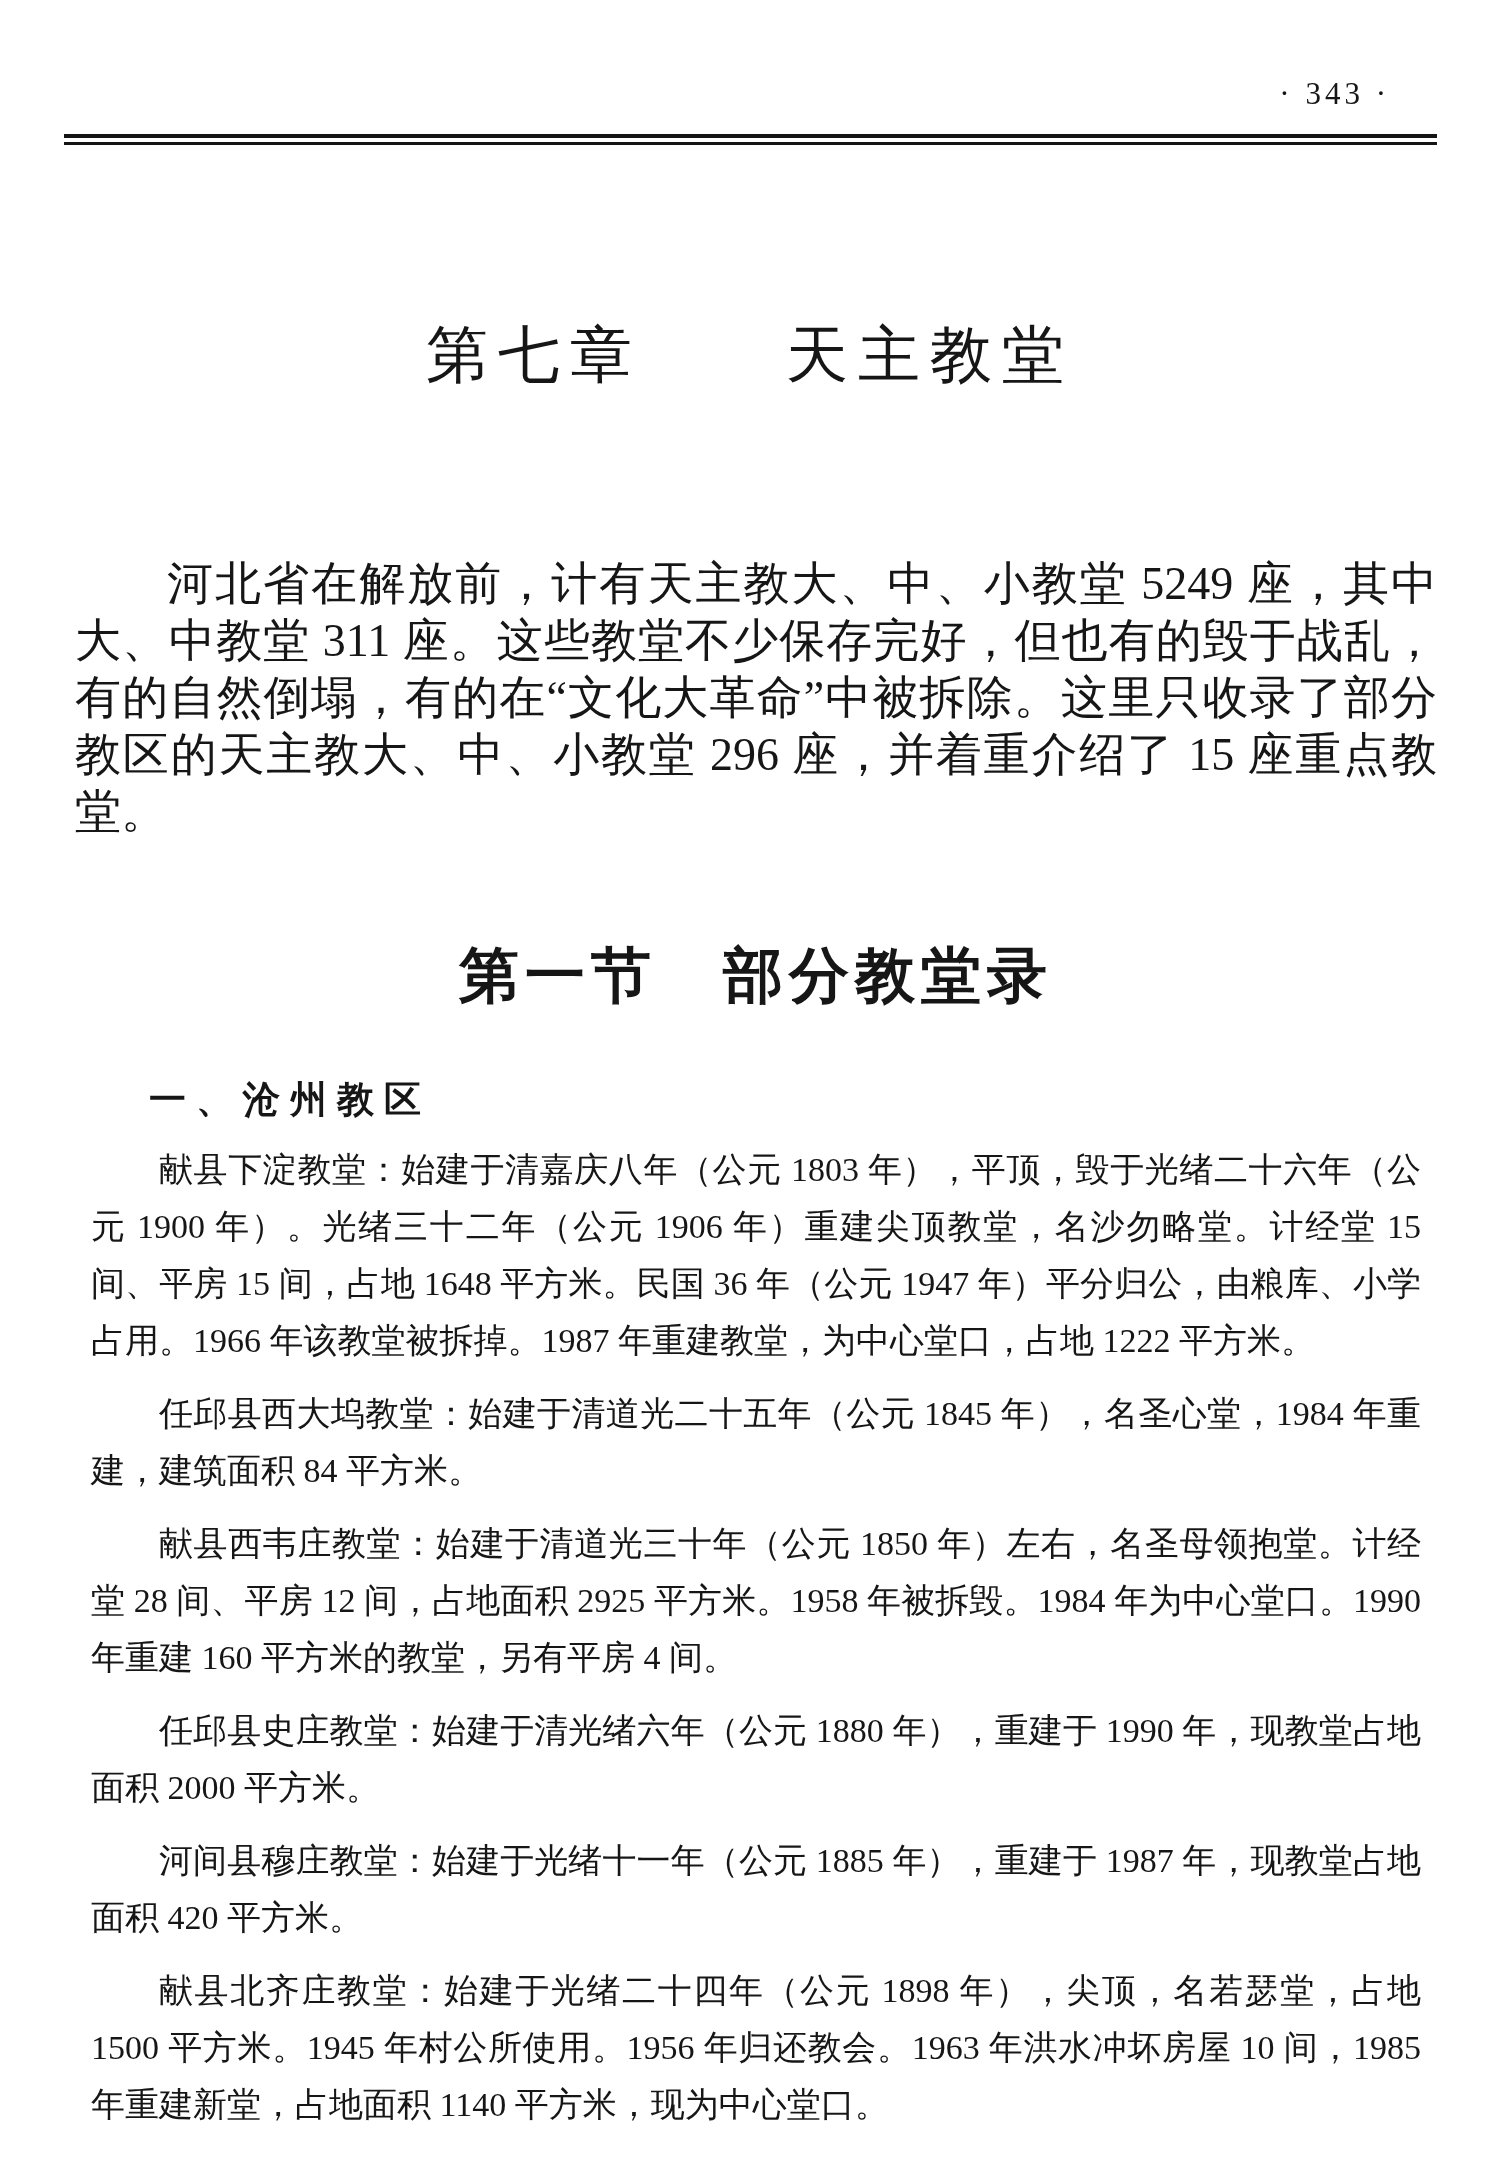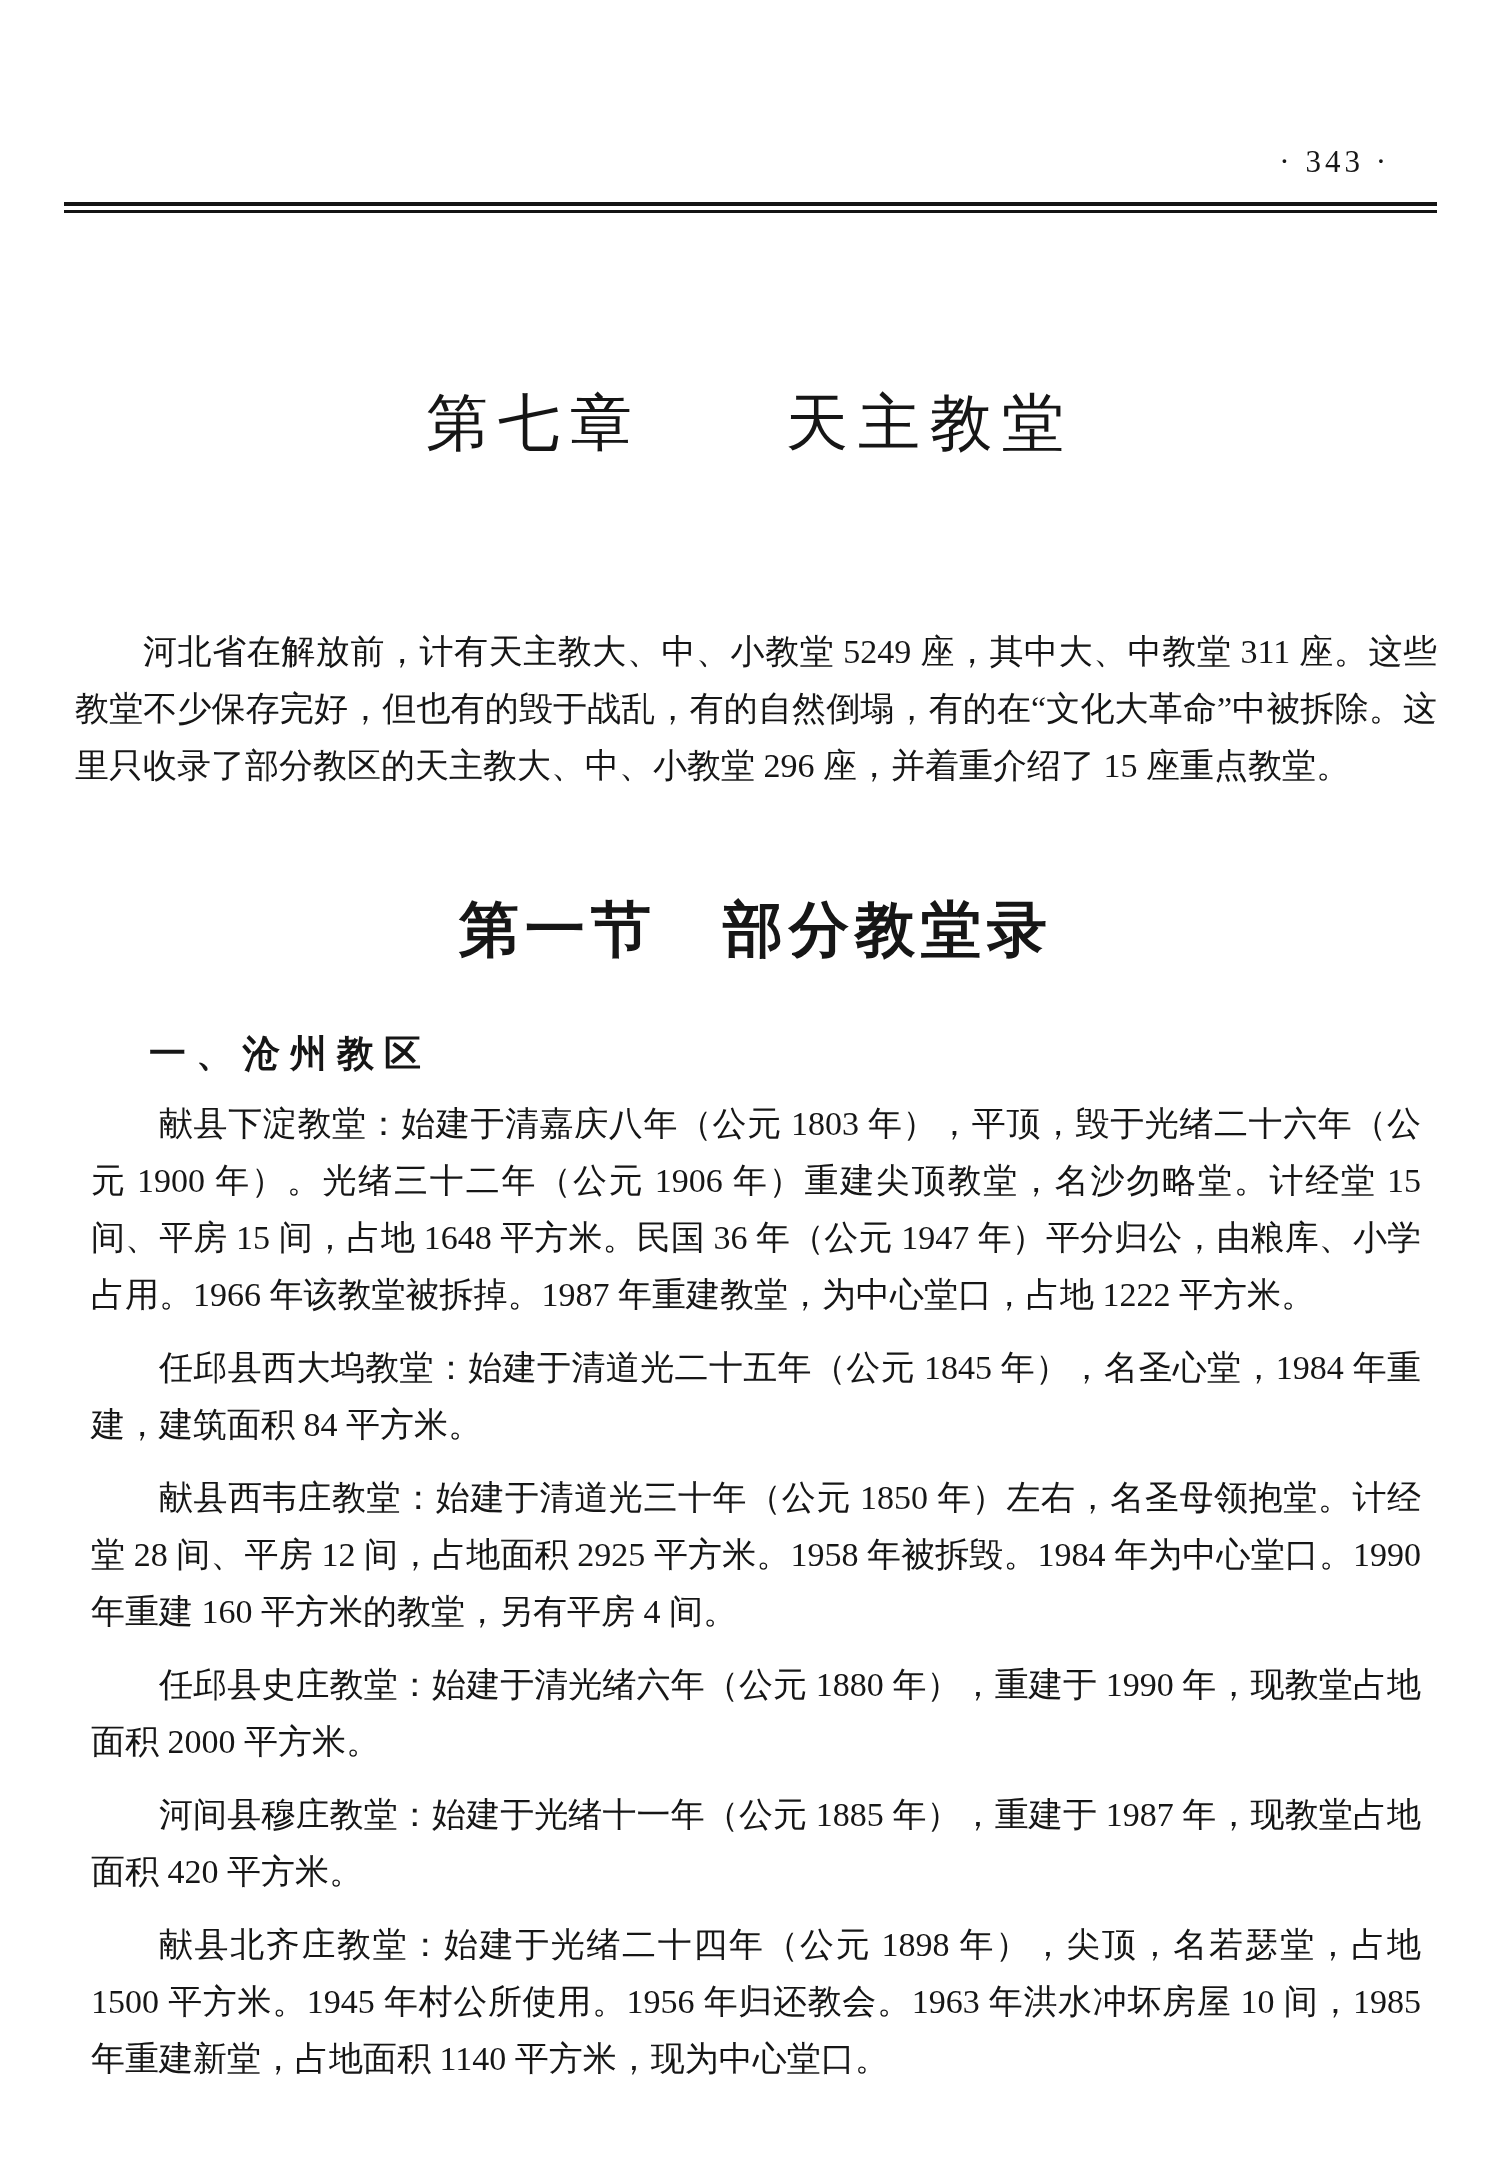--- a/index.html
+++ b/index.html
@@ -13,26 +13,25 @@
     height: 2159px;
     margin: 0 auto;
     background: #ffffff;
     color: #161616;
     font-family: "Liberation Serif", "DejaVu Serif", serif;
     overflow: hidden;
     box-sizing: border-box;
   }
   
   .page-number {
-    padding: 104px 110px 0 0;
+    padding: 76px 110px 0 0;
     text-align: right;
     font-size: 31px;
     letter-spacing: 4px;
     font-family: "Liberation Serif", "DejaVu Serif", serif;
-    margin-top: 40px;
   }
   .rule-double {
     margin: 22px 63px 0 64px;
     height: 4px;
     border-top: 4px solid #141414;
     border-bottom: 3px solid #141414;
   }
   
   .chapter-title {
     margin: 168px 0 0 0;
@@ -41,21 +40,21 @@
     font-weight: 400;
     letter-spacing: 10px;
     font-family: "Liberation Serif", "DejaVu Serif", serif;
   }
   
   .content {
     margin: 0 63px 0 75px;
   }
   .intro-para {
     margin: 158px 0 0 0;
-    font-size: 34px;
+    font-size: 46px;
     line-height: 57px;
     text-align: justify;
     text-indent: 2em;
   }
   .section-title {
     margin: 96px 0 0 0;
     text-align: center;
     font-size: 60px;
     font-weight: 700;
     letter-spacing: 6px;

